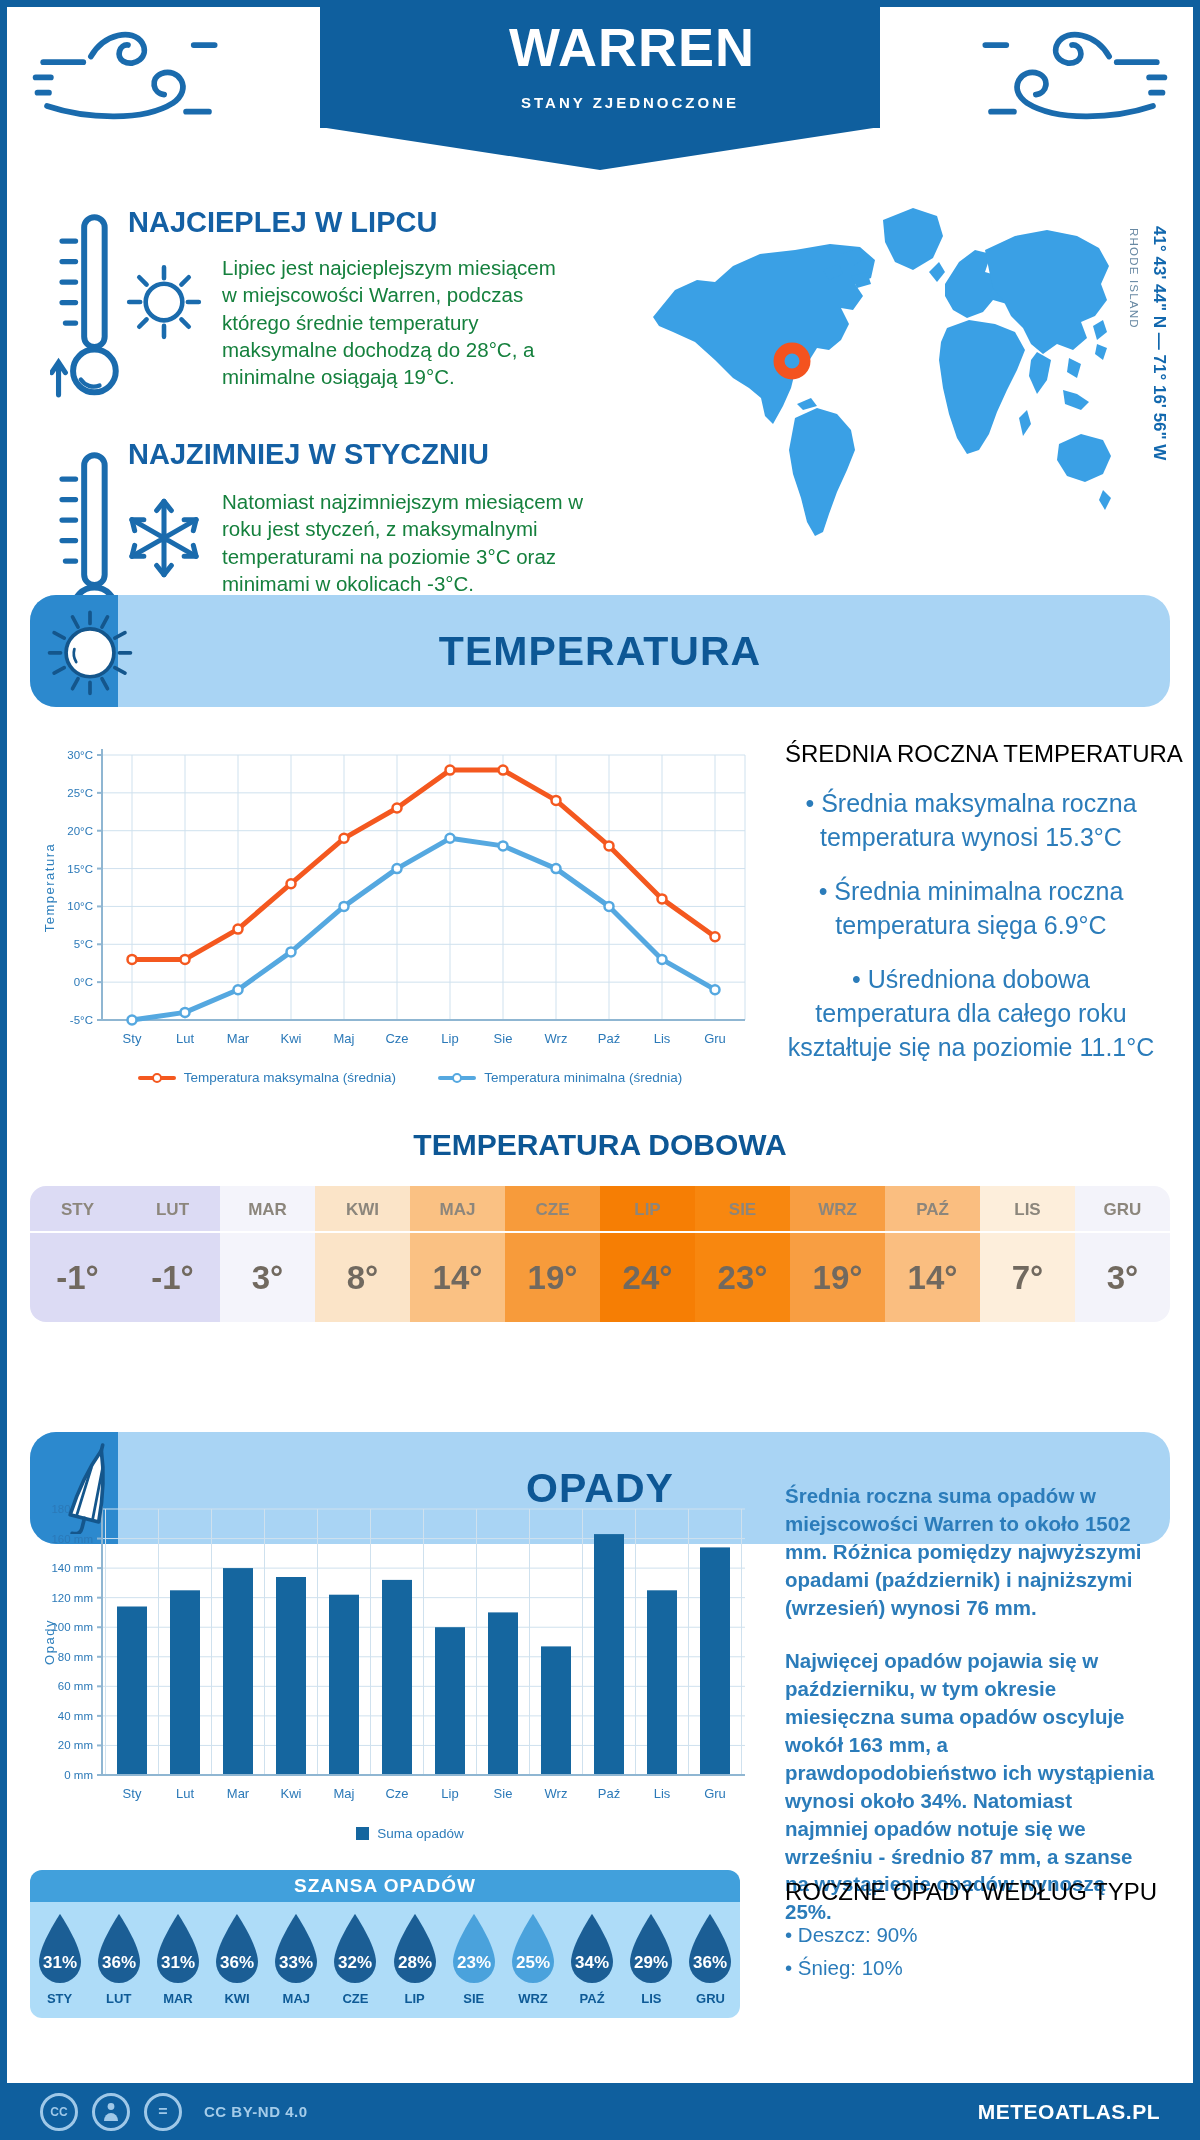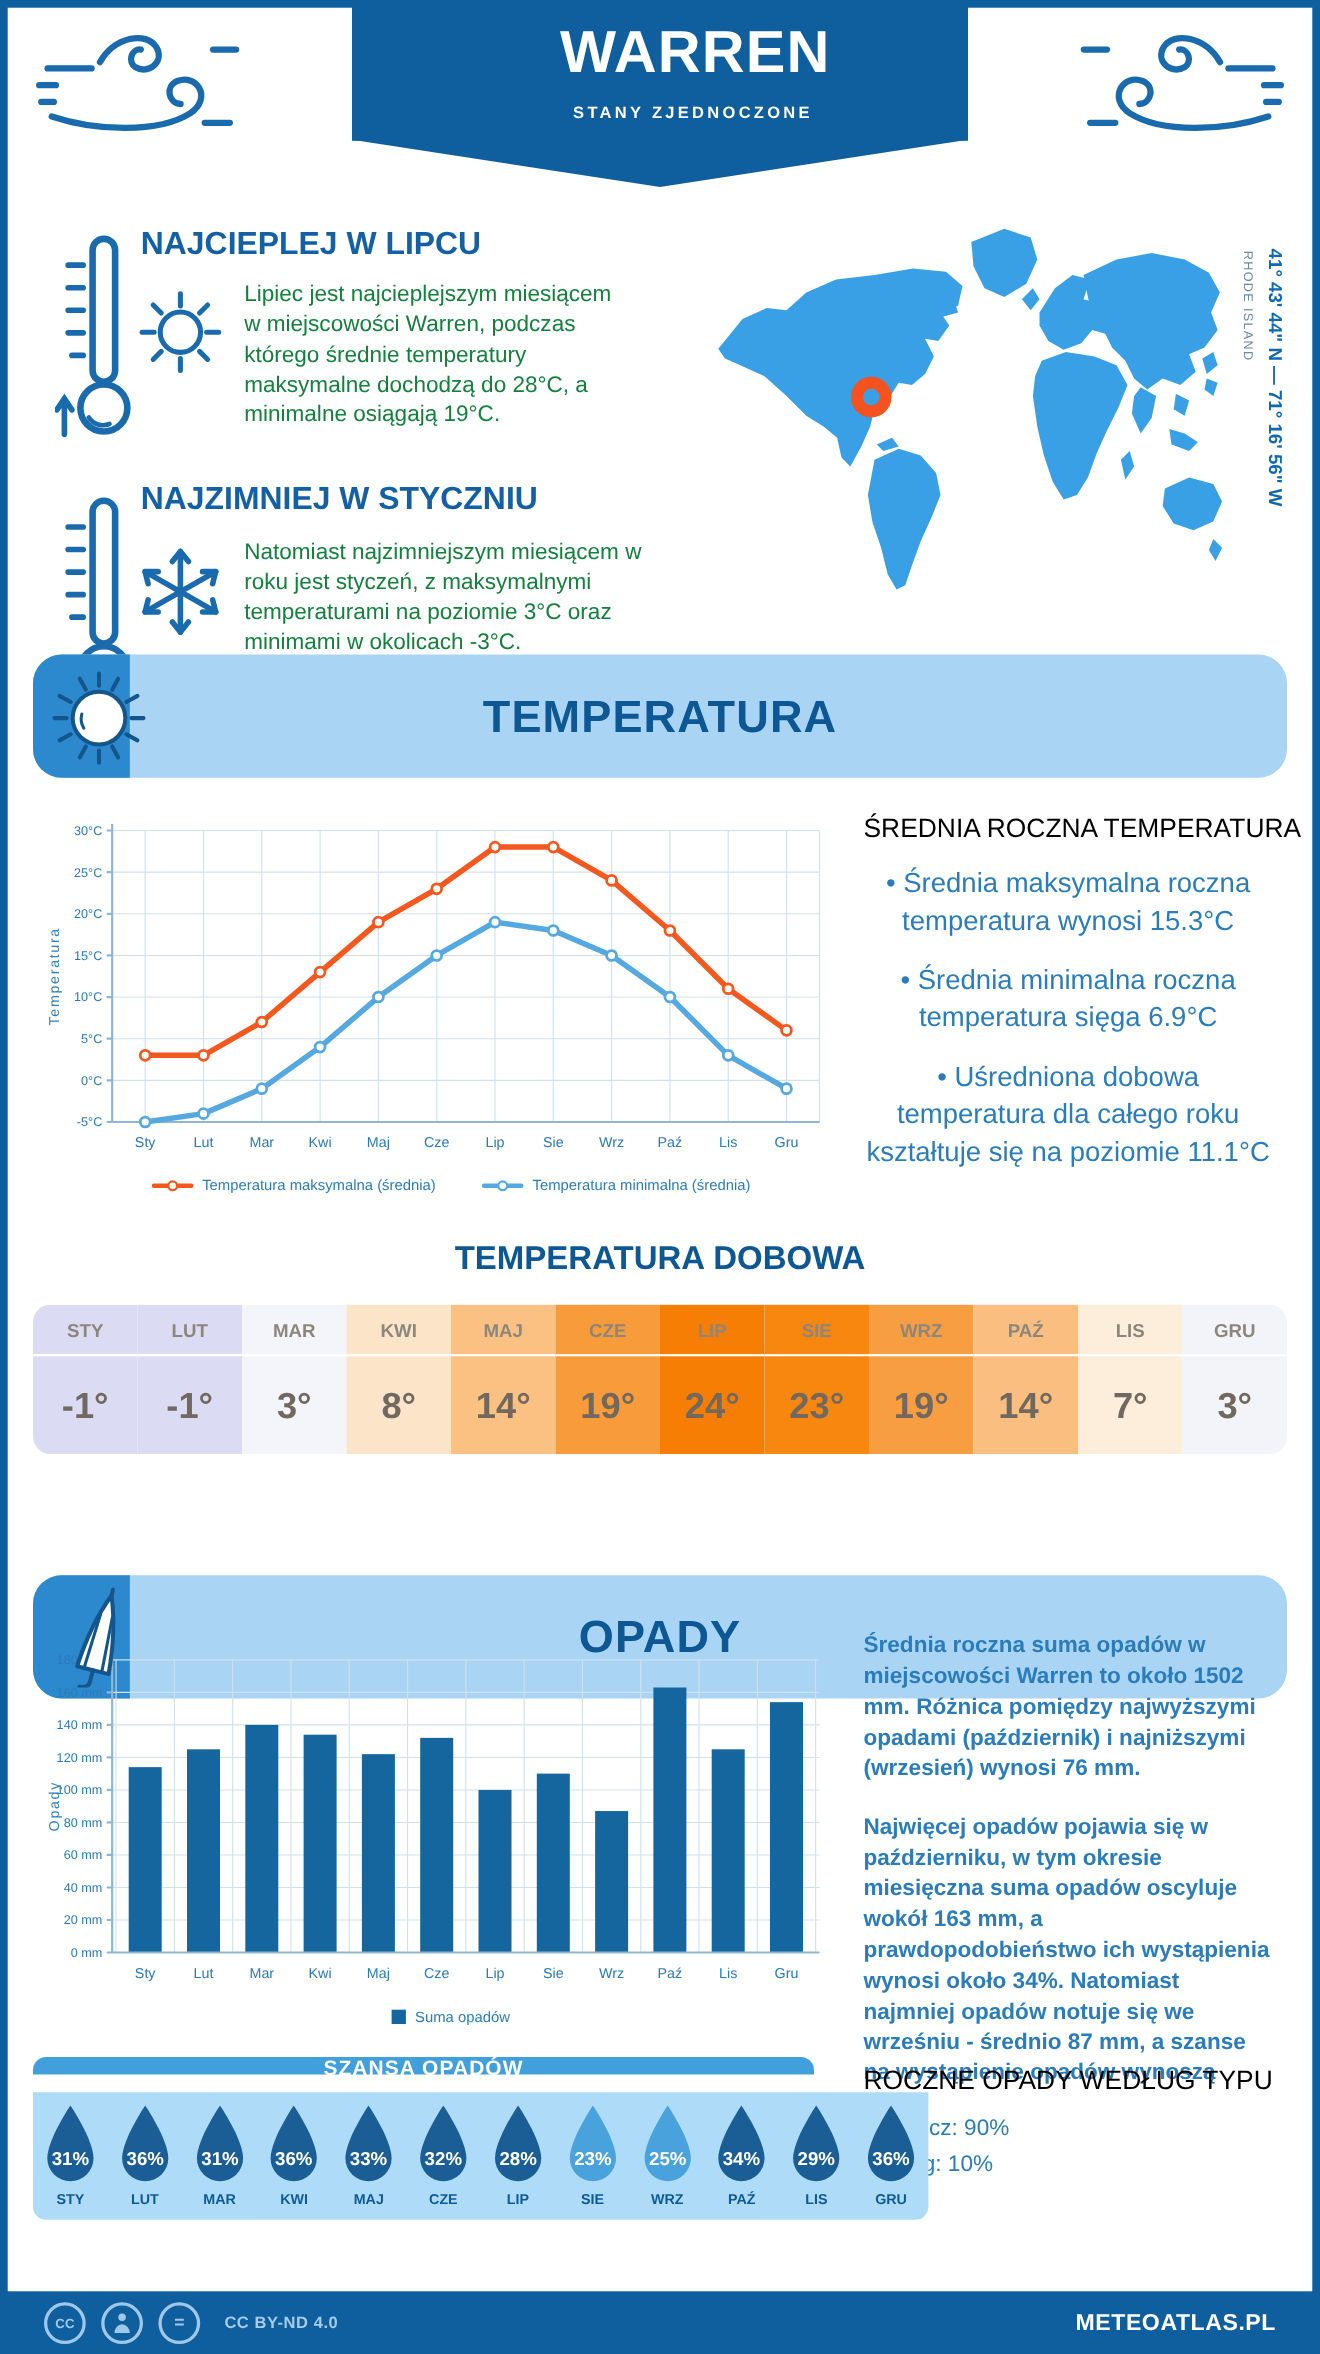--- a/index.html
+++ b/index.html
@@ -65,24 +65,24 @@
               font-size:30px;font-weight:700;color:#0d5795;}
   .dtable{left:30px;top:1186px;width:1140px;height:136px;display:flex;
           border-radius:16px;overflow:hidden;}
   .tcol{flex:1;}
   .thead{height:45px;line-height:47px;text-align:center;font-size:17px;font-weight:700;
          color:#8c867c;border-bottom:2px solid #fff;}
   .tval{height:89px;display:grid;place-items:center;font-size:33px;font-weight:700;
         color:#71695f;}
 
   
-  .chance-bar{left:30px;top:1870px;width:710px;height:16px;background:#41a0dc;
+  .chance-bar{left:30px;top:1870px;width:710px;height:32px;background:#41a0dc;
               border-radius:12px 12px 0 0;display:grid;place-items:center;
               color:#fff;font-size:19px;font-weight:700;letter-spacing:1px;}
-  .chance-body{left:30px;top:1902px;width:814px;height:116px;background:#aedcf8;
+  .chance-body{left:30px;top:1902px;width:710px;height:116px;background:#aedcf8;
                border-radius:0 0 12px 12px;display:flex;padding-top:10px;box-sizing:border-box;}
   .dropcol{flex:1;text-align:center;}
   .dmon{font-size:13px;font-weight:700;color:#0e5a96;margin-top:1px;}
 
   
   .footer{left:0;top:2083px;width:1200px;height:57px;background:#0f5f9e;display:flex;
           align-items:center;padding:0 40px;box-sizing:border-box;z-index:70;}
   .cc{width:32px;height:32px;border:3px solid #9fc8e8;border-radius:50%;display:grid;
       place-items:center;margin-right:14px;color:#9fc8e8;font-weight:700;}
   .cc-label{color:#a5cce9;font-size:15px;font-weight:700;margin-left:8px;letter-spacing:.5px;}

